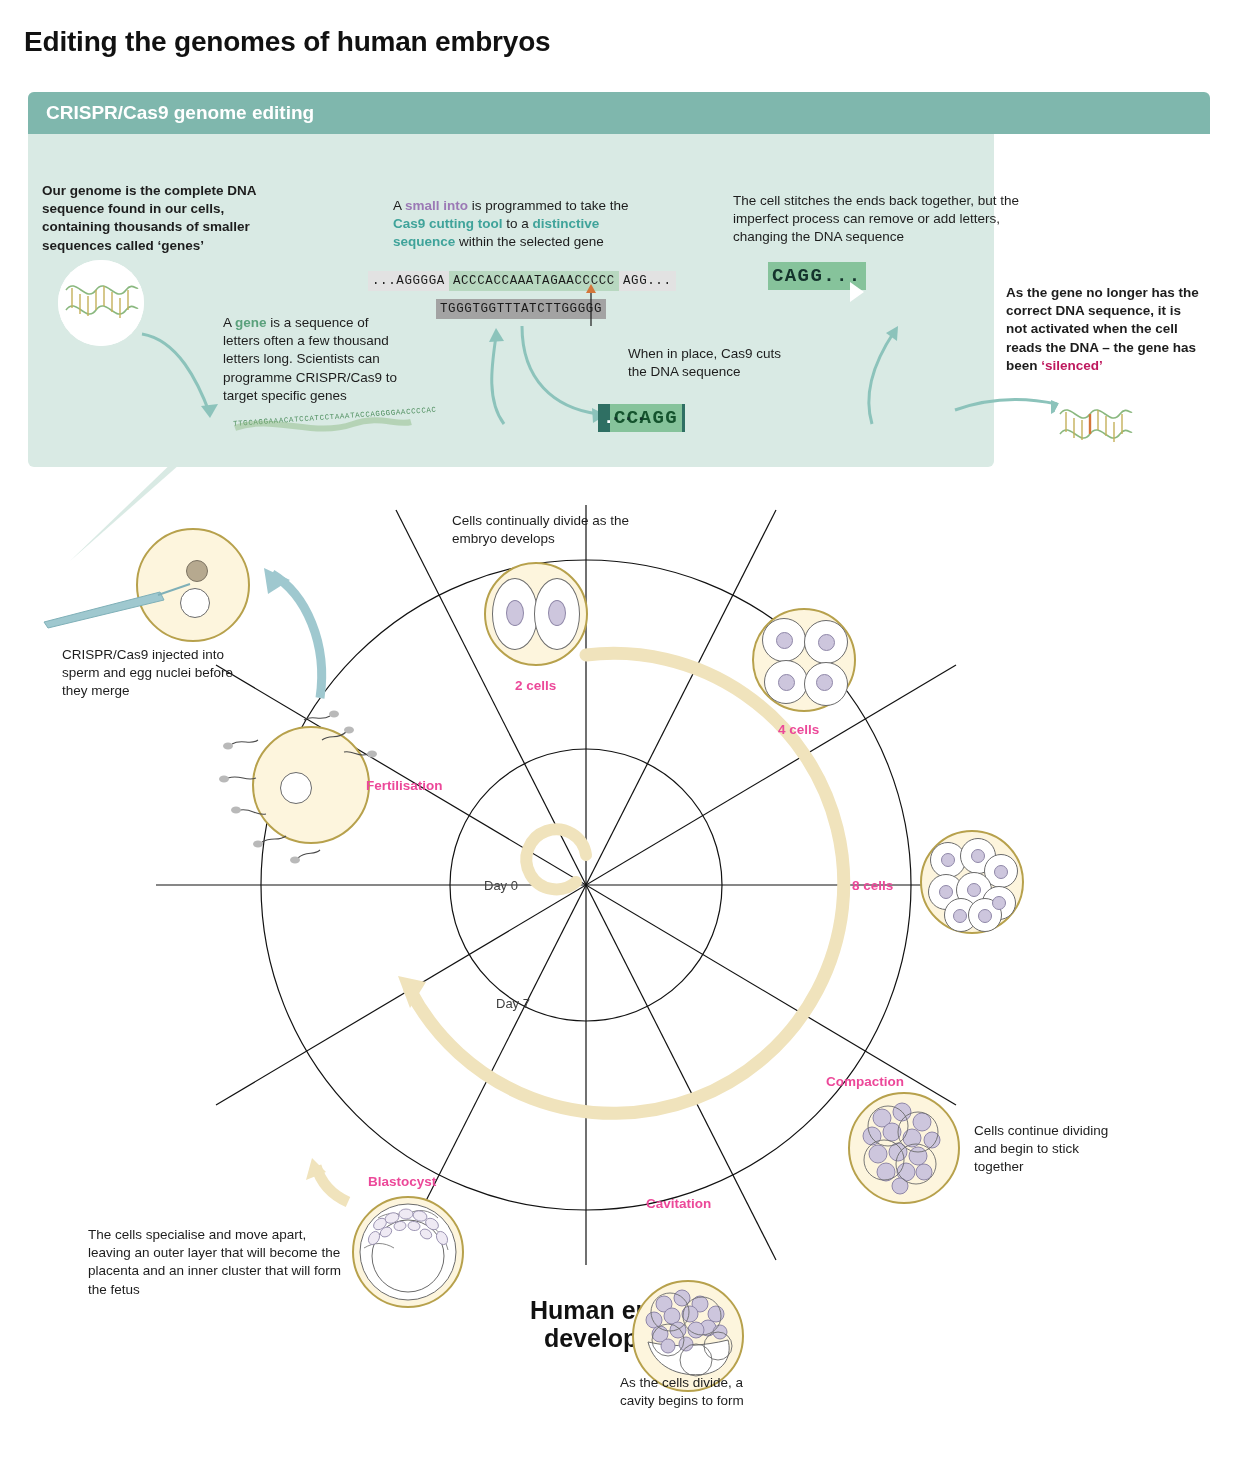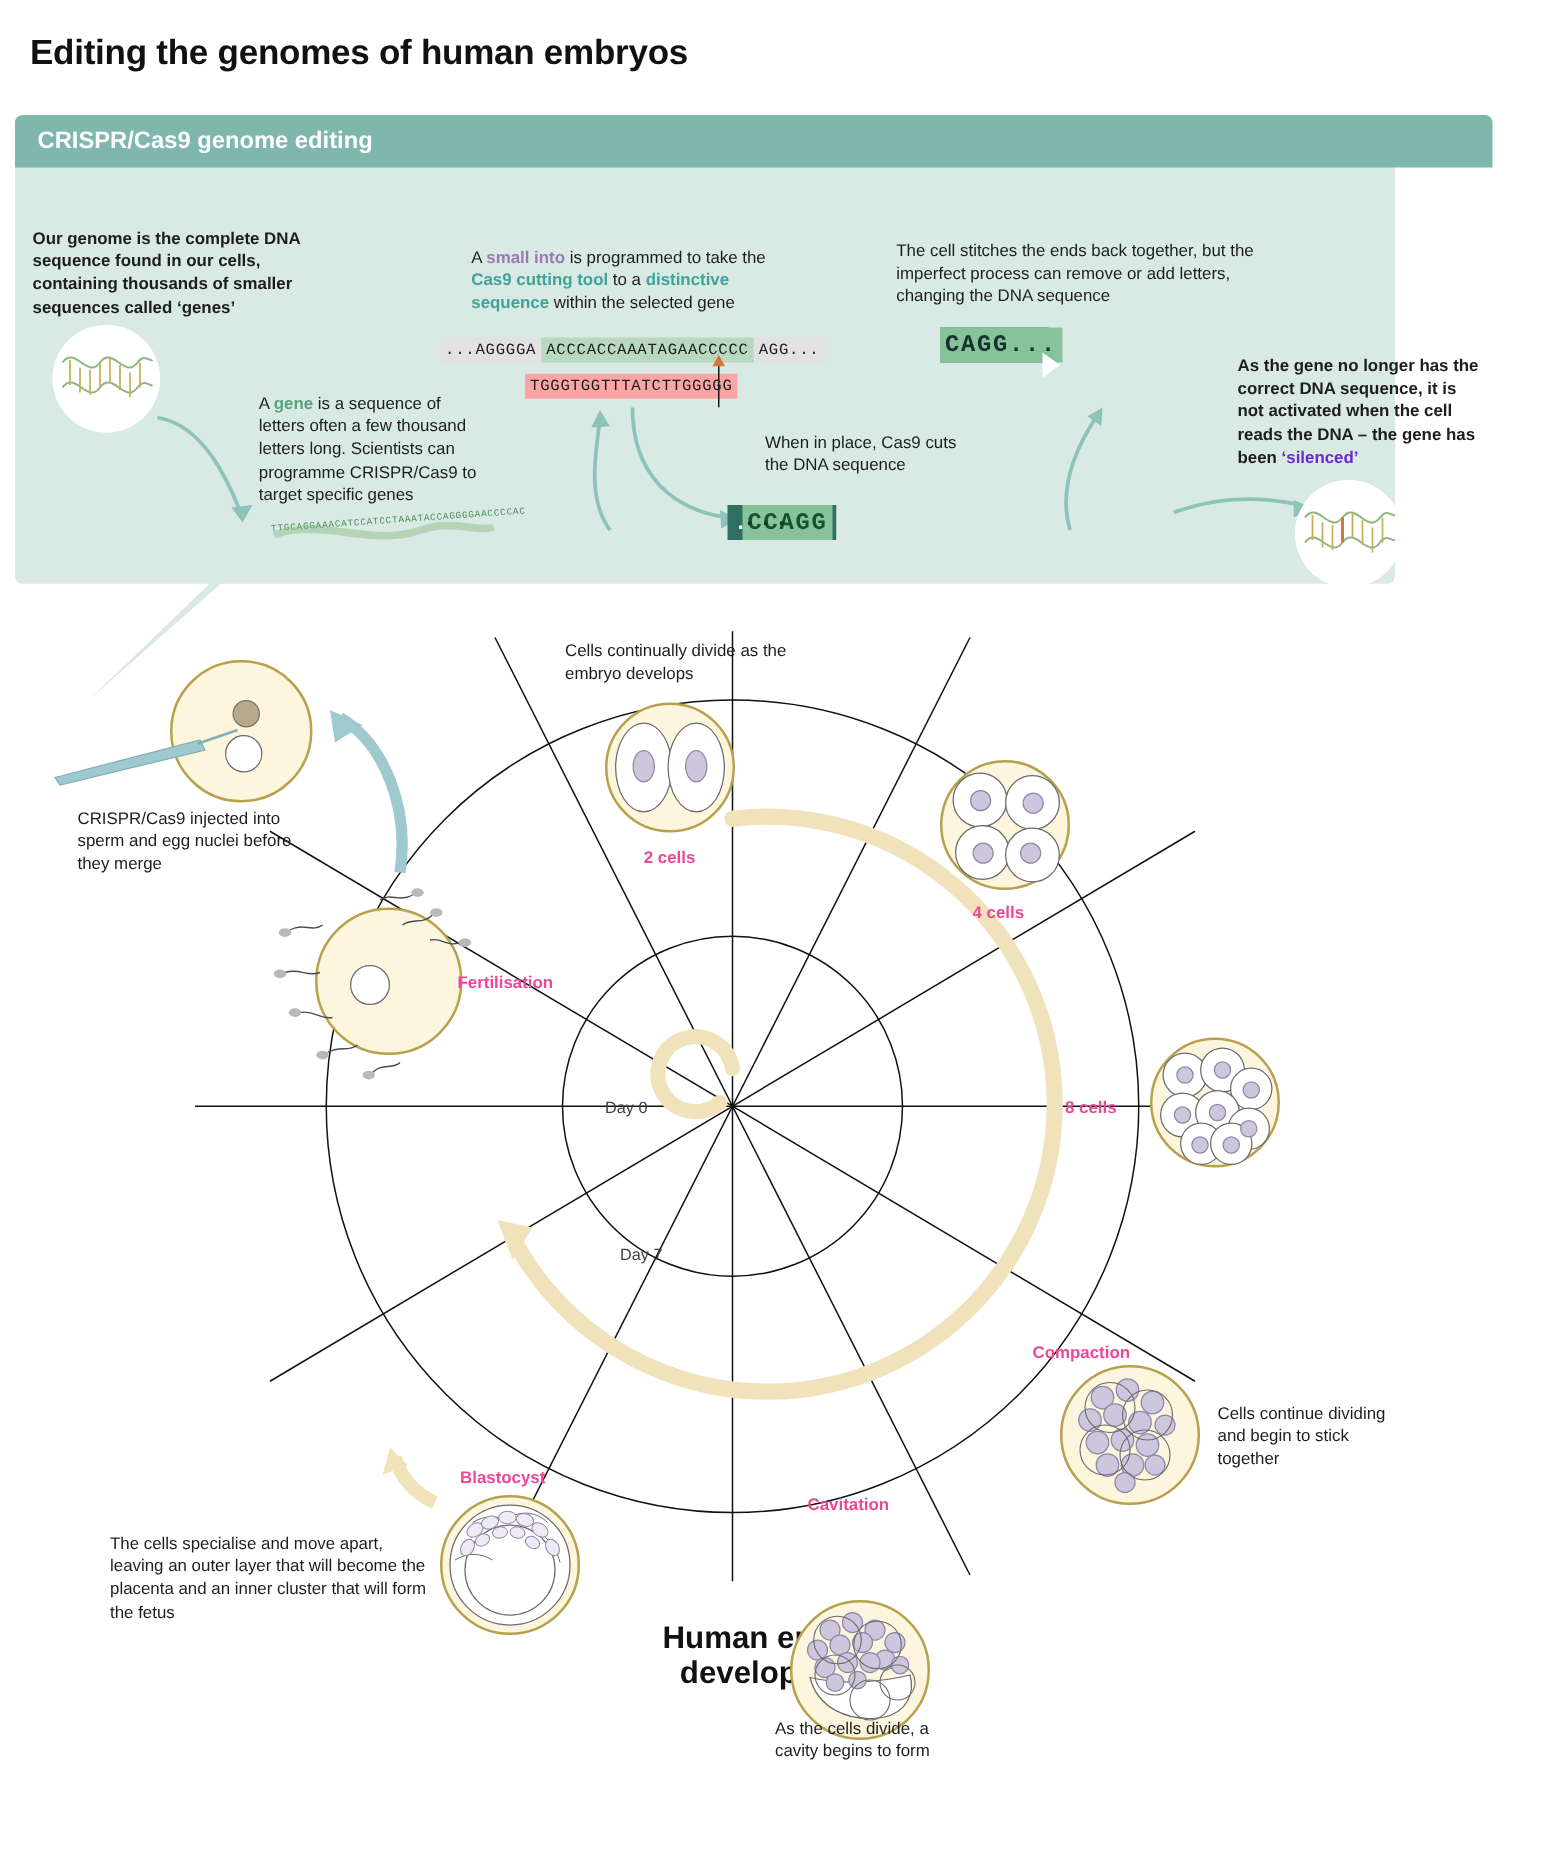--- a/index.html
+++ b/index.html
@@ -26,23 +26,23 @@
     top: 26px;
     font-size: 28px;
     font-weight: bold;
     letter-spacing: -0.2px;
     color: #111111;
   }
 
   
   #crispr-panel {
     position: absolute;
-    left: 12px;
+    left: 28px;
     top: 92px;
-    width: 1104px;
+    width: 966px;
     height: 375px;
     background: #d9eae4;
     border-radius: 6px;
     text-decoration: underline;
   }
   #crispr-header {
     position: absolute;
     left: 0;
     top: 0;
     width: 1182px;
@@ -70,42 +70,42 @@
   .ptext {
     position: absolute;
     font-size: 13.5px;
     line-height: 1.35;
     color: #1d1d1d;
   }
   .ptext.bold { font-weight: bold; margin-top: 32px; }
   .grn { color: #5aa17c; font-weight: bold; }
   .pur { color: #9b79b5; font-weight: bold; }
   .teal { color: #3fa39a; font-weight: bold; }
-  .org { color: #6d28d9; font-weight: bold; }
+  .org { color: #be185d; font-weight: bold; }
 
   
   .seq {
     position: absolute;
     font-family: "Liberation Mono", monospace;
     font-size: 12.5px;
     letter-spacing: 0.6px;
     white-space: nowrap;
   }
   .seq-lg {
     position: absolute;
     font-family: "Liberation Mono", monospace;
     font-size: 19px;
     font-weight: bold;
     letter-spacing: 1.4px;
     white-space: nowrap;
   }
   .chip-grey { background: #e2e2e2; padding: 3px 4px; }
   .chip-green { background: #b8d8c0; padding: 3px 4px; }
   .chip-dgreen { background: #86c39b; padding: 3px 4px; }
-  .chip-purple { background: #fca5a5; padding: 3px 4px; }
+  .chip-purple { background: #a3a3a3; padding: 3px 4px; }
   .chip-dark { background: #2f6f63; color: #ffffff; padding: 3px 5px; }
 
   
   .helix-circle {
     position: absolute;
     border-radius: 50%;
     background: #ffffff;
   }
 
   

